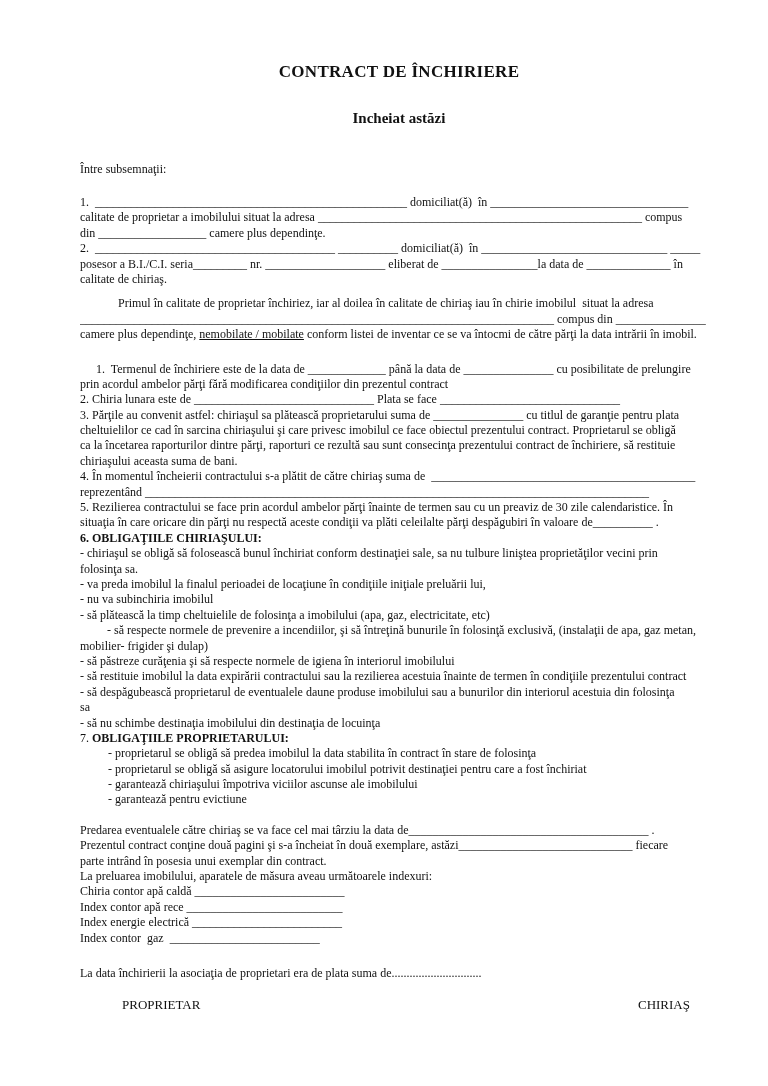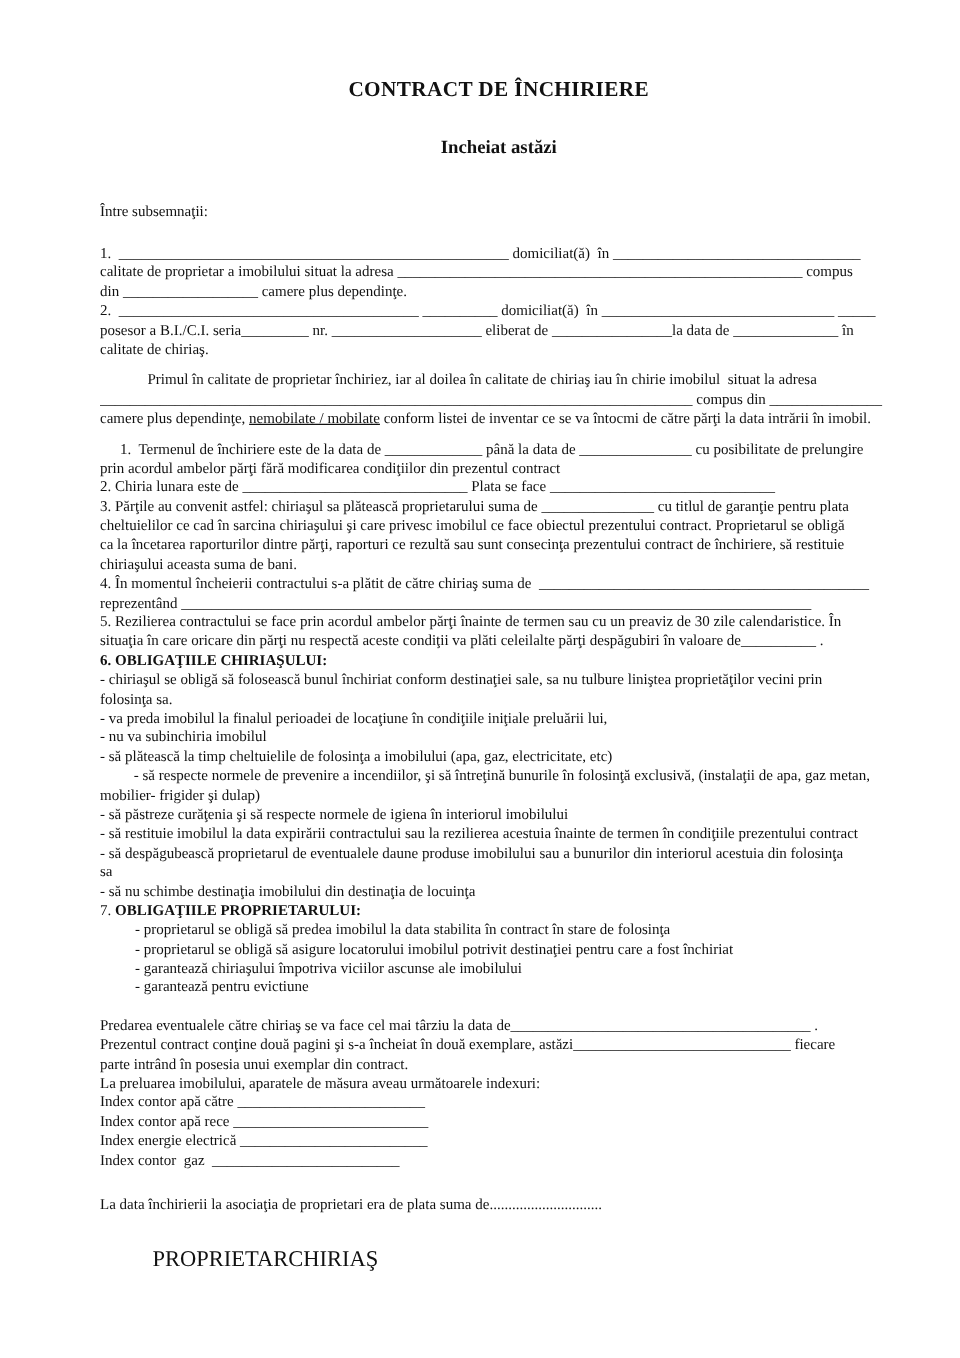--- a/index.html
+++ b/index.html
@@ -23,44 +23,44 @@
     font-size: 12px; margin: 35px 0 18px 0;
   }
   .body-lines { margin-top: 13px; }
   .line {
     font-size: 12px; line-height: 15.4px; height: 15.4px;
     white-space: pre; overflow: hidden;
   }
   .line .u { text-decoration: underline; }
   .line .b, .line.bold { font-weight: bold; }
   .footer {
-    margin-top: 26px;
-    display: flex; justify-content: flex-start;
-    font-size: 18px;
+    margin-top: 16px;
+    display: flex; justify-content: space-between;
+    font-size: 13px;
     padding: 0 28px 0 42px;
   }
 </style>
 </head>
 <body>
 
 <div class="page">
   <h1 class="title">CONTRACT DE ÎNCHIRIERE</h1>
   <h2 class="subtitle">Incheiat astăzi</h2>
   <p class="intro">Între subsemnaţii:</p>
   <div class="body-lines" id="body-lines">
       <div class="line"><span>1.  ____________________________________________________ domiciliat(ă)  în _________________________________</span></div>
       <div class="line"><span>calitate de proprietar a imobilului situat la adresa ______________________________________________________ compus</span></div>
       <div class="line"><span>din __________________ camere plus dependinţe.</span></div>
       <div class="line"><span>2.  ________________________________________ __________ domiciliat(ă)  în _______________________________ _____</span></div>
       <div class="line"><span>posesor a B.I./C.I. seria_________ nr. ____________________ eliberat de ________________la data de ______________ în</span></div>
       <div class="line"><span>calitate de chiriaş.</span></div>
       <div class="line" style="padding-left: 38px; margin-top: 9px;"><span>Primul în calitate de proprietar închiriez, iar al doilea în calitate de chiriaş iau în chirie imobilul  situat la adresa</span></div>
       <div class="line"><span>_______________________________________________________________________________ compus din _______________</span></div>
       <div class="line"><span>camere plus dependinţe, </span><span class="u">nemobilate / mobilate</span><span> conform listei de inventar ce se va întocmi de către părţi la data intrării în imobil.</span></div>
-      <div class="line" style="padding-left: 16px; margin-top: 9px;"><span>1.  Termenul de închiriere este de la data de _____________ până la data de _______________ cu posibilitate de prelungire</span></div>
+      <div class="line" style="padding-left: 16px; margin-top: 19px;"><span>1.  Termenul de închiriere este de la data de _____________ până la data de _______________ cu posibilitate de prelungire</span></div>
       <div class="line"><span>prin acordul ambelor părţi fără modificarea condiţiilor din prezentul contract</span></div>
       <div class="line"><span>2. Chiria lunara este de ______________________________ Plata se face ______________________________</span></div>
       <div class="line"><span>3. Părţile au convenit astfel: chiriaşul sa plătească proprietarului suma de _______________ cu titlul de garanţie pentru plata</span></div>
       <div class="line"><span>cheltuielilor ce cad în sarcina chiriaşului şi care privesc imobilul ce face obiectul prezentului contract. Proprietarul se obligă</span></div>
       <div class="line"><span>ca la încetarea raporturilor dintre părţi, raporturi ce rezultă sau sunt consecinţa prezentului contract de închiriere, să restituie</span></div>
       <div class="line"><span>chiriaşului aceasta suma de bani.</span></div>
       <div class="line"><span>4. În momentul încheierii contractului s-a plătit de către chiriaş suma de  ____________________________________________</span></div>
       <div class="line"><span>reprezentând ____________________________________________________________________________________</span></div>
       <div class="line"><span>5. Rezilierea contractului se face prin acordul ambelor părţi înainte de termen sau cu un preaviz de 30 zile calendaristice. În</span></div>
       <div class="line"><span>situaţia în care oricare din părţi nu respectă aceste condiţii va plăti celeilalte părţi despăgubiri în valoare de__________ .</span></div>
@@ -79,21 +79,21 @@
       <div class="line"><span>- să nu schimbe destinaţia imobilului din destinaţia de locuinţa</span></div>
       <div class="line"><span>7. </span><span class="b">OBLIGAŢIILE PROPRIETARULUI:</span></div>
       <div class="line" style="padding-left: 28px;"><span>- proprietarul se obligă să predea imobilul la data stabilita în contract în stare de folosinţa</span></div>
       <div class="line" style="padding-left: 28px;"><span>- proprietarul se obligă să asigure locatorului imobilul potrivit destinaţiei pentru care a fost închiriat</span></div>
       <div class="line" style="padding-left: 28px;"><span>- garantează chiriaşului împotriva viciilor ascunse ale imobilului</span></div>
       <div class="line" style="padding-left: 28px;"><span>- garantează pentru evictiune</span></div>
       <div class="line" style="margin-top: 15px;"><span>Predarea eventualele către chiriaş se va face cel mai târziu la data de________________________________________ .</span></div>
       <div class="line"><span>Prezentul contract conţine două pagini şi s-a încheiat în două exemplare, astăzi_____________________________ fiecare</span></div>
       <div class="line"><span>parte intrând în posesia unui exemplar din contract.</span></div>
       <div class="line"><span>La preluarea imobilului, aparatele de măsura aveau următoarele indexuri:</span></div>
-      <div class="line"><span>Index contor apă către _________________________</span></div>
+      <div class="line"><span>Chiria contor apă caldă _________________________</span></div>
       <div class="line"><span>Index contor apă rece __________________________</span></div>
       <div class="line"><span>Index energie electrică _________________________</span></div>
       <div class="line"><span>Index contor  gaz  _________________________</span></div>
       <div class="line" style="margin-top: 20px;"><span>La data închirierii la asociaţia de proprietari era de plata suma de..............................</span></div>
     </div>
   <div class="footer">
     <span>PROPRIETAR</span>
     <span>CHIRIAŞ</span>
   </div>
 </div>

